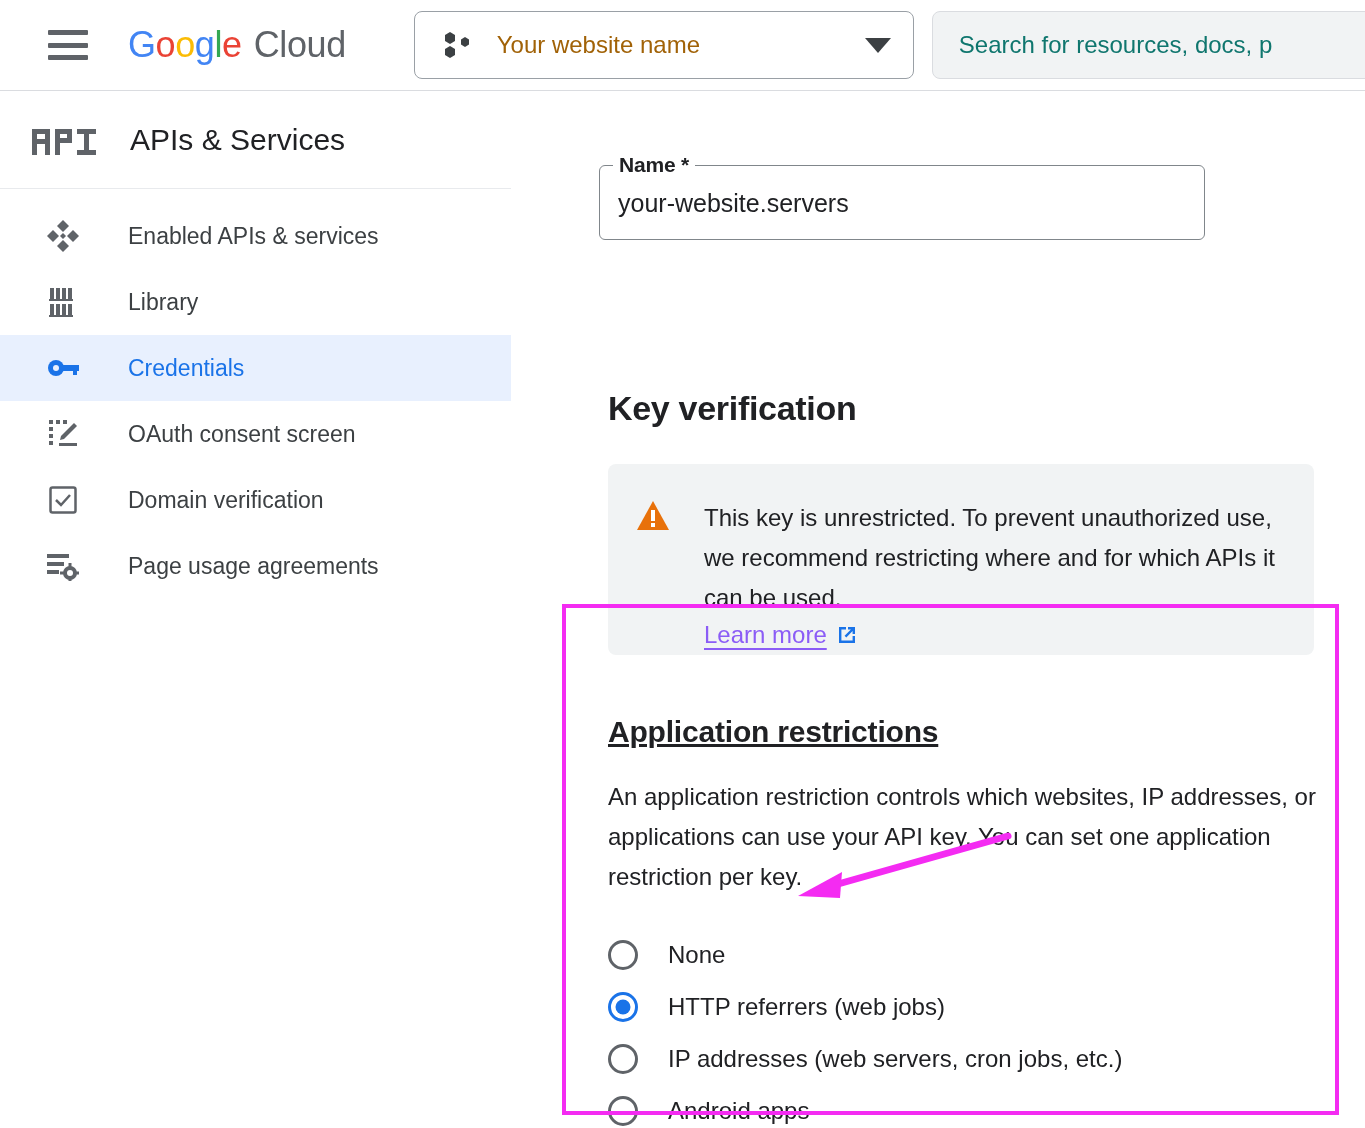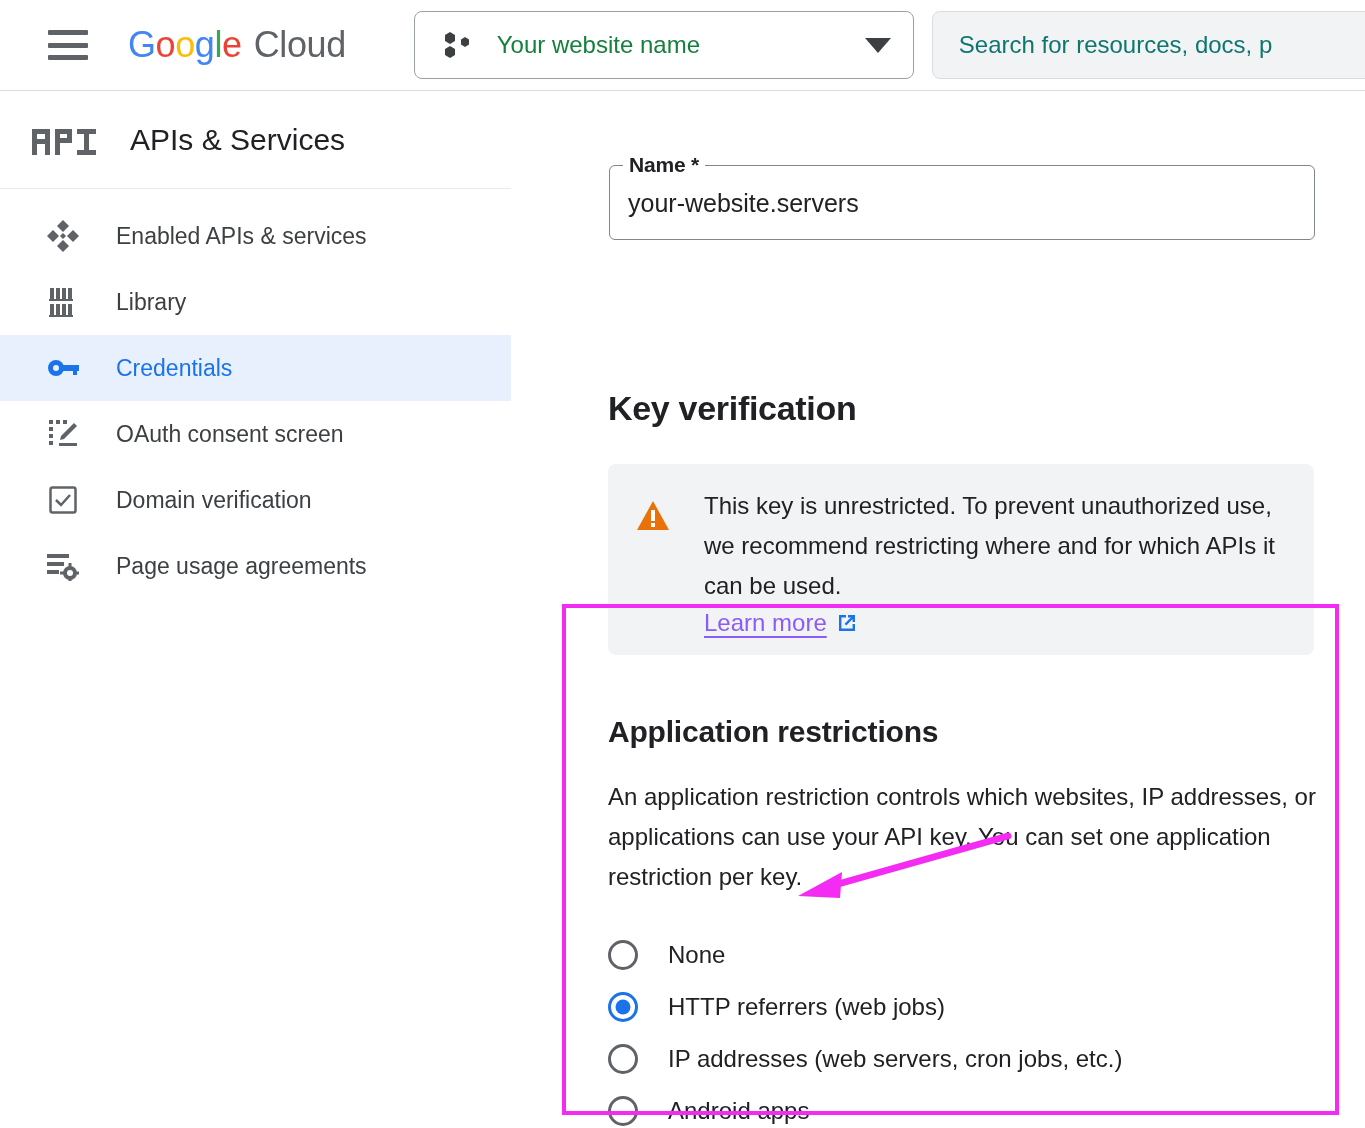--- a/index.html
+++ b/index.html
@@ -73,21 +73,21 @@
     align-items: center;
     padding: 0 22px 0 28px;
     background: #fff;
     cursor: pointer;
     flex: none;
   }
   .project-icon { width: 30px; height: 26px; flex: none; }
   .project-name {
     margin-left: 24px;
     font-size: 24px;
-    color: #15803d;
+    color: #a16207;
     white-space: nowrap;
     flex: 1;
   }
   .caret {
     width: 0; height: 0;
     border-left: 13px solid transparent;
     border-right: 13px solid transparent;
     border-top: 15px solid #3c4043;
     flex: none;
   }
@@ -150,40 +150,40 @@
   }
   .nav-item.active { background: #e8f0fe; }
   .nav-icon {
     width: 34px; height: 34px;
     flex: none;
     display: flex;
     align-items: center;
     justify-content: center;
   }
   .nav-label {
-    margin-left: 36px;
+    margin-left: 48px;
     font-size: 23px;
     color: #3c4043;
     white-space: nowrap;
   }
   .nav-item.active .nav-label { color: #1a73e8; }
 
   
   .content {
     position: absolute;
     left: 511px; top: 91px;
     width: 854px; height: 1037px;
     background: #ffffff;
   }
 
   
   .field {
     position: absolute;
-    left: 98px; top: 74px;
-    width: 706px; height: 75px;
+    left: 88px; top: 74px;
+    width: 606px; height: 75px;
   }
   .field-outline {
     position: absolute;
     inset: 0;
     border: 1px solid #80868b;
     border-radius: 6px;
     pointer-events: none;
   }
   .field-notch {
     position: absolute;
@@ -226,21 +226,21 @@
   .warning {
     position: absolute;
     left: 97px; top: 373px;
     width: 706px; height: 191px;
     background: #f1f3f4;
     border-radius: 8px;
     display: flex;
     padding: 22px 26px 0 28px;
   }
   .warn-icon { width: 34px; height: 32px; flex: none; margin-top: 14px; }
-  .warn-body { margin-left: 34px; flex: 1; }
+  .warn-body { margin-left: 34px; flex: 1; margin-top: 12px; }
   .warn-text {
     font-size: 24px;
     line-height: 40px;
     color: #202124;
   }
   .learn-more-row {
     display: inline-flex;
     align-items: center;
     margin-top: 3px;
     cursor: pointer;
@@ -261,20 +261,21 @@
     border: 4px solid #f42bf2;
     background: transparent;
     pointer-events: none;
     z-index: 5;
   }
 
   #app-restrictions-title {
     left: 97px; top: 624px;
     font-size: 30px;
     letter-spacing: -0.2px;
+    text-decoration: underline;
   }
 
   .app-desc {
     position: absolute;
     left: 97px; top: 686px;
     width: 712px;
     font-size: 24px;
     line-height: 40px;
     color: #202124;
   }

